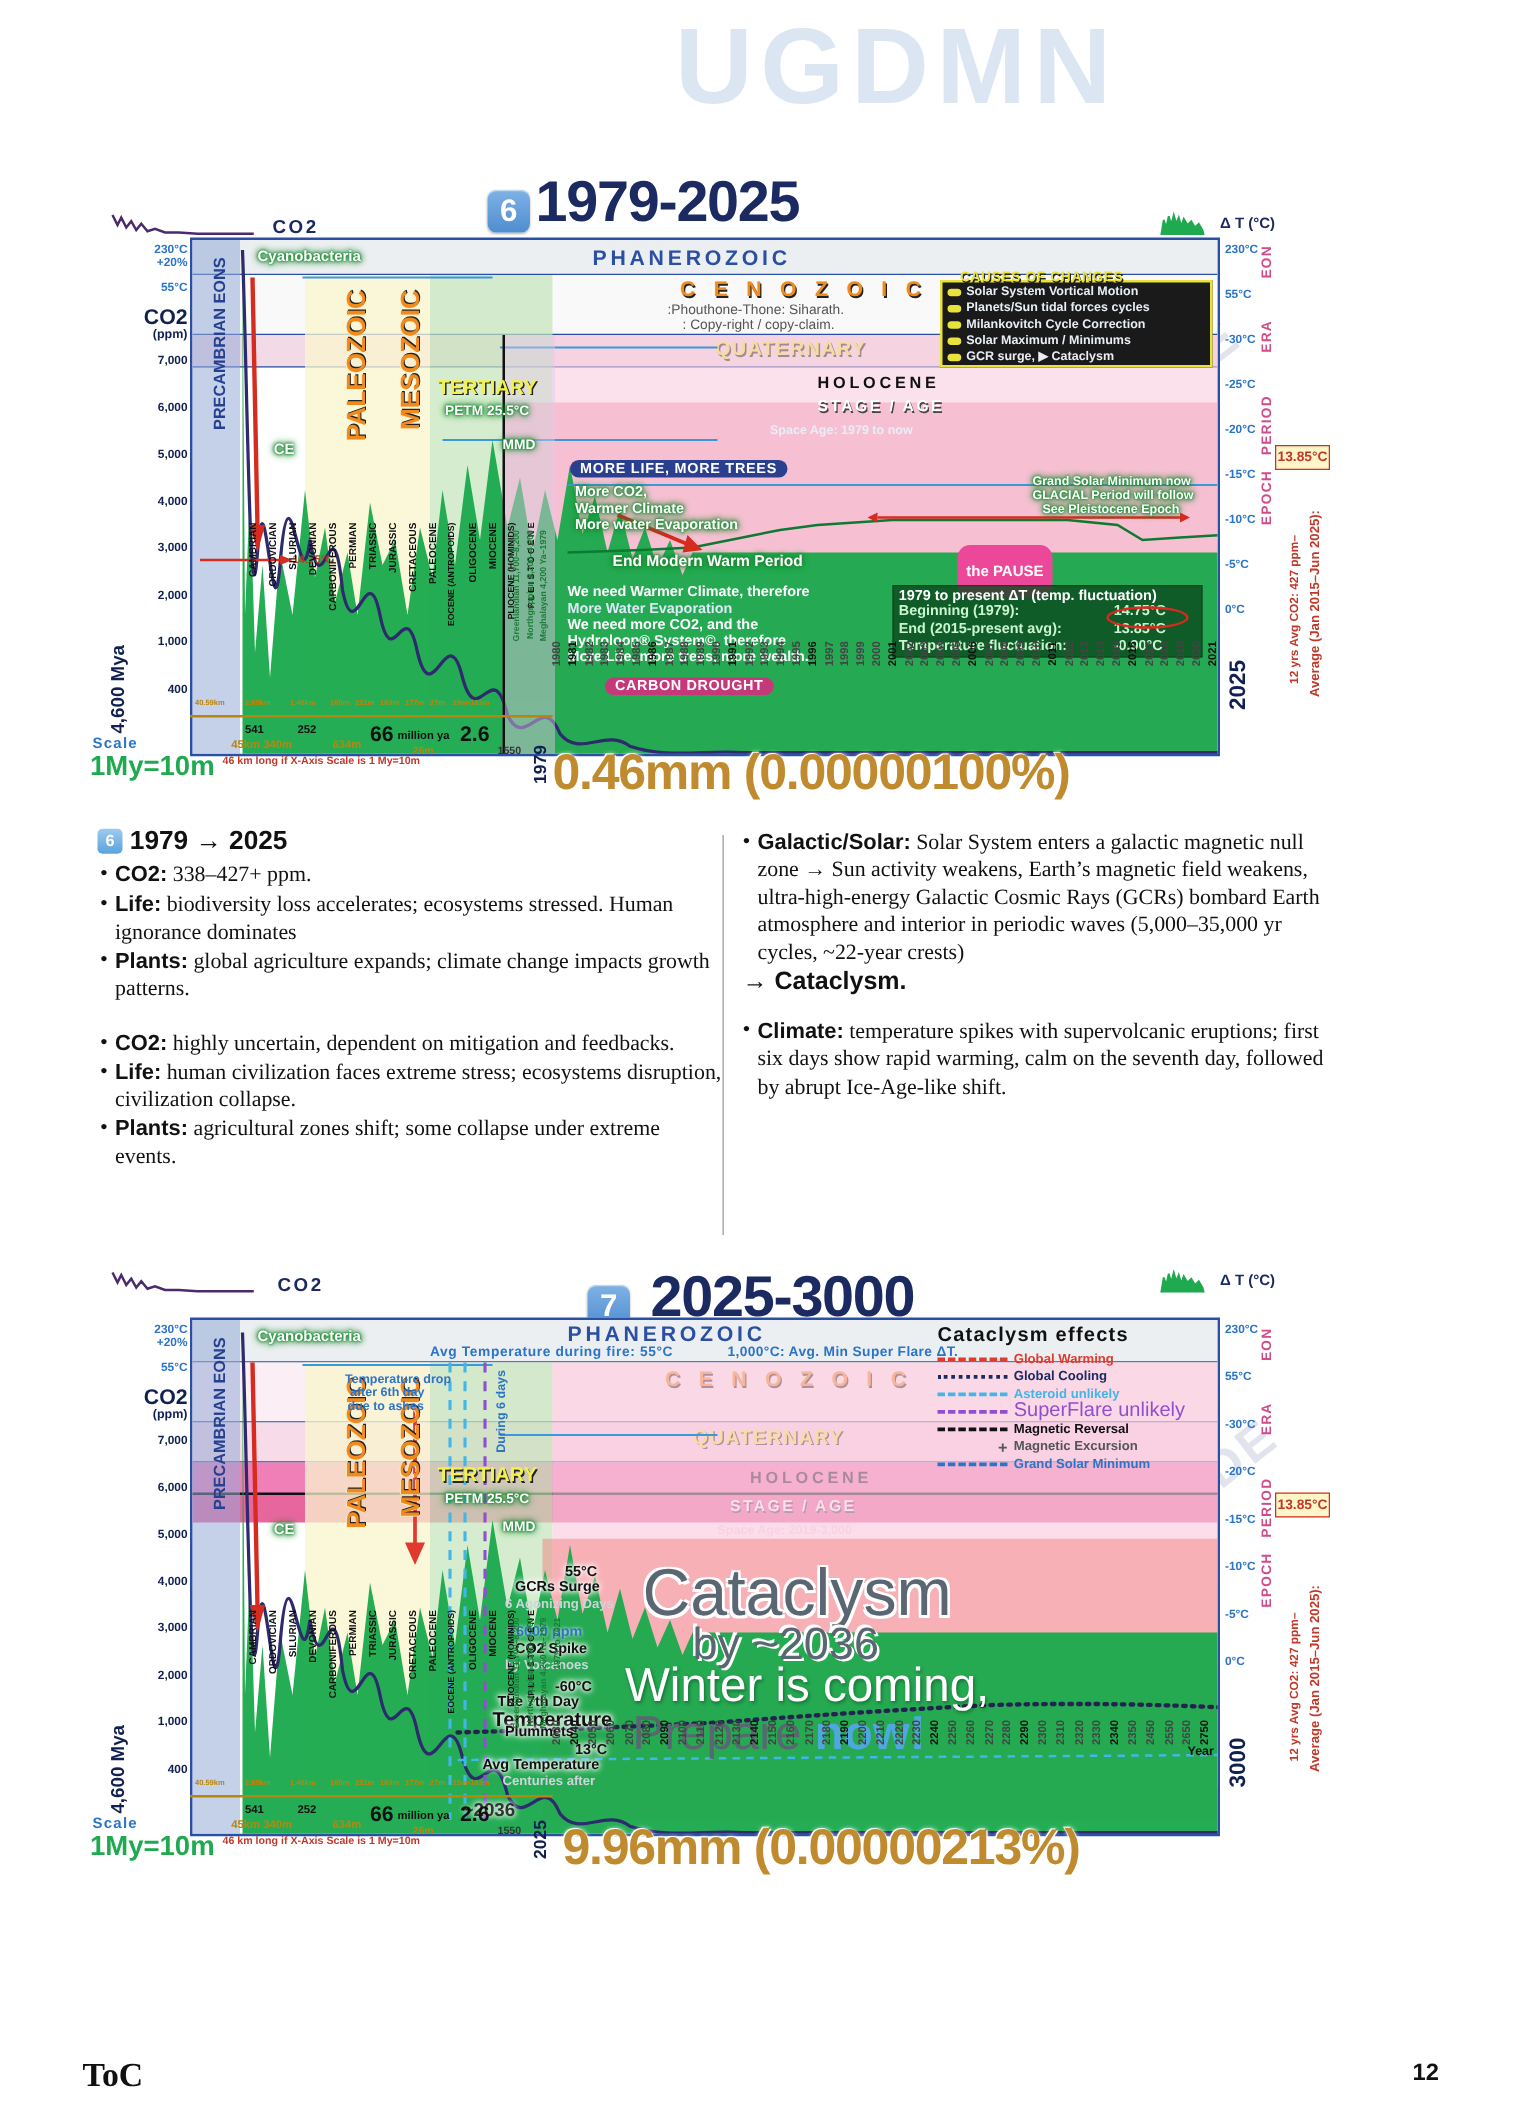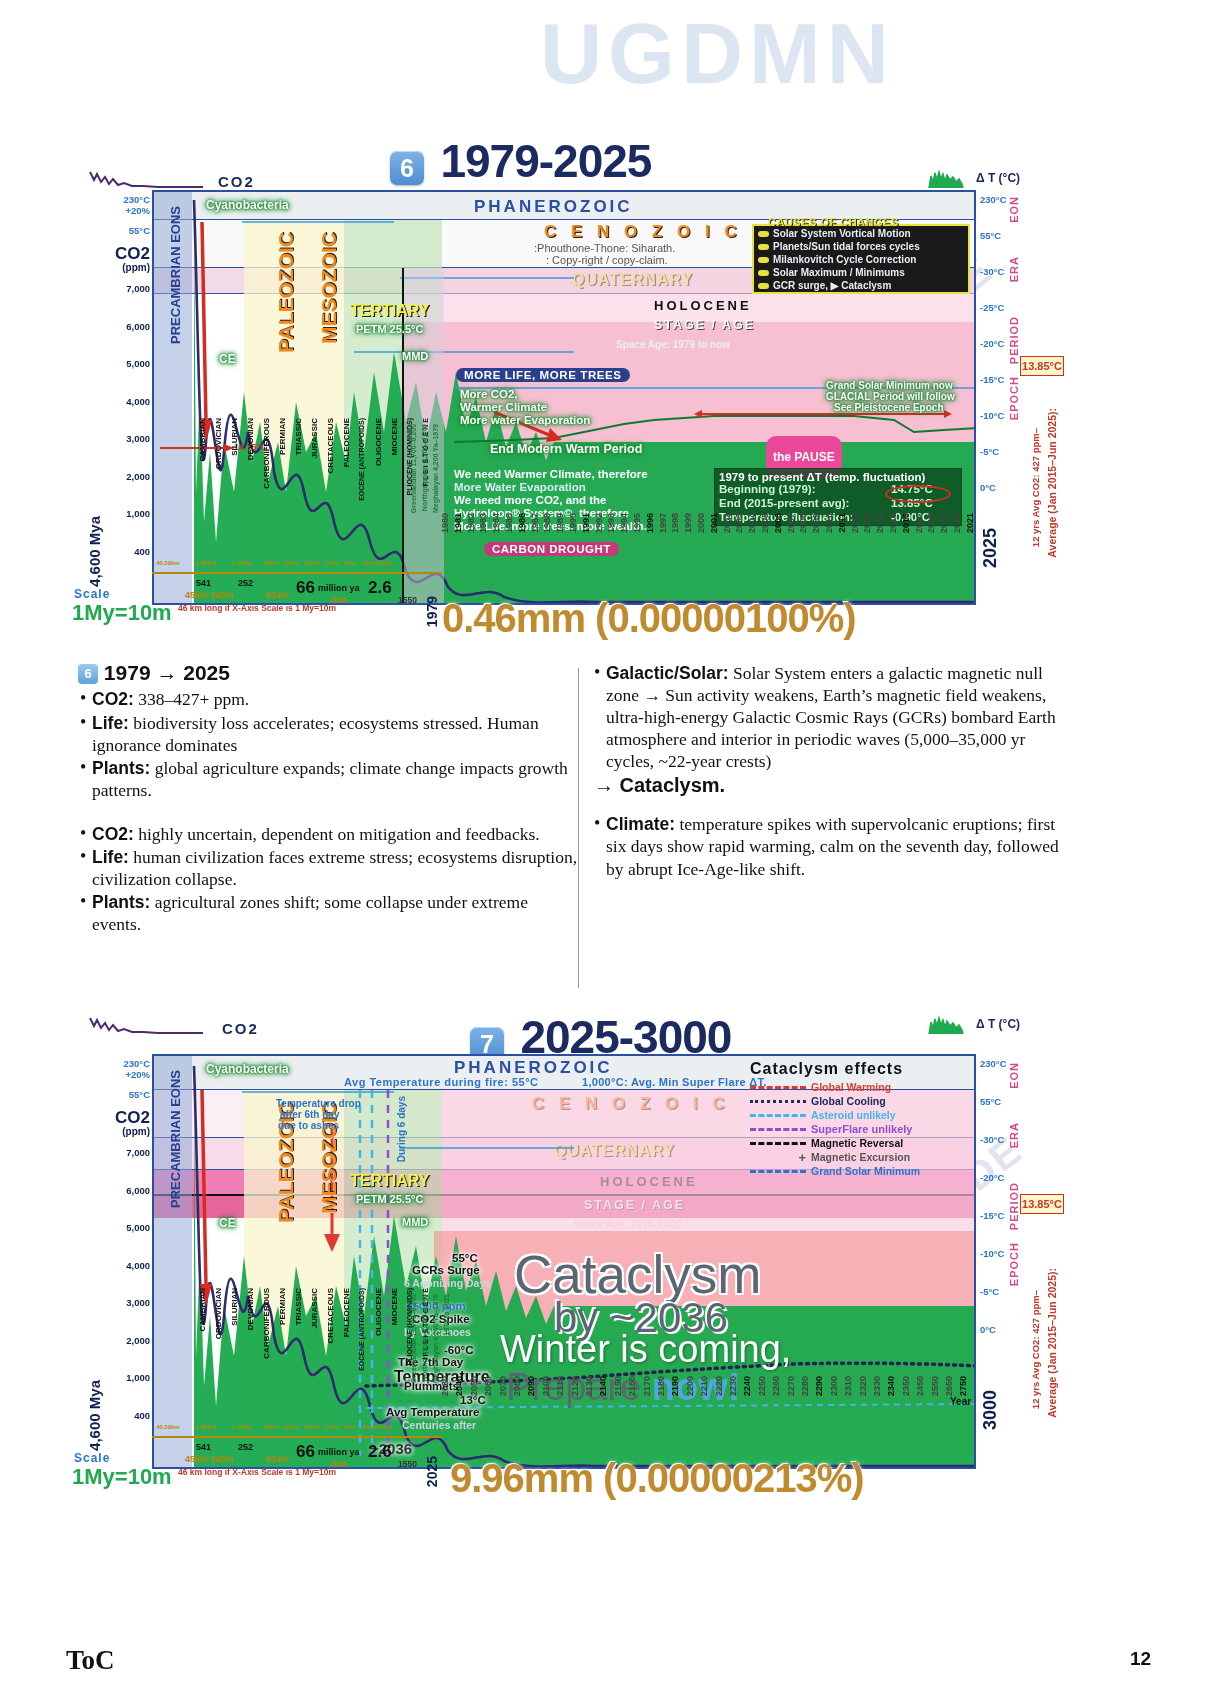--- a/index.html
+++ b/index.html
@@ -45,21 +45,21 @@
 <div class="wm" id="ugdmn">UGDMN</div>
 <div class="diag-wm" style="left:790px;top:310px;">UPGRADE</div>
 <div class="diag-wm" style="left:180px;top:400px;font-size:34px;opacity:.5;">UPGRADE</div>
 <div class="diag-wm" style="left:820px;top:1190px;">UPGRADE</div>
 <div class="diag-wm" style="left:150px;top:1260px;font-size:34px;opacity:.5;">UPGRADE</div>
 
 <div class="chart" style="left:0;top:128px;width:1227px;height:520px;">
 
   <div style="position:absolute;left:390px;top:6px;">
     <span class="num-badge">6</span>
-    <span class="big-title" style="margin-left:12px;">1979-2025</span>
+    <span class="big-title" style="">1979-2025</span>
   </div>
   <div style="position:absolute;left:218px;top:45px;font-size:15px;font-weight:bold;color:#1b2a60;letter-spacing:2px;">CO2</div>
   <svg width="120" height="22" style="position:absolute;left:88px;top:40px;">
     <polyline points="2,4 6,12 9,6 13,14 17,9 21,16 25,11 30,17 36,15 44,18 55,18 70,19 90,19 115,19" fill="none" stroke="#4b2a6e" stroke-width="2"></polyline>
   </svg>
   <svg width="36" height="22" style="position:absolute;left:928px;top:40px;">
     <polyline points="1,20 3,8 5,14 7,5 9,12 11,4 13,11 15,6 17,13 19,7 22,12 25,9 28,14 31,11 34,16 35,20" fill="#1faa50" stroke="#1faa50" stroke-width="1.5"></polyline>
   </svg>
   <div style="position:absolute;left:976px;top:43px;font-size:12px;font-weight:bold;color:#1b2a60;">Δ T (°C)</div>
 
@@ -446,21 +446,21 @@
         <div style="display: flex; align-items: center; gap: 5px; height: 14px;">
           <span style="display: inline-block; width: 56px; height: 0px; border-top: 3px dotted rgb(27, 42, 96); flex: 0 0 auto;"></span>
           <span style="font-size: 10.5px; font-weight: bold; white-space: nowrap; color: rgb(27, 42, 96);">Global Cooling</span>
         </div>
         <div style="display: flex; align-items: center; gap: 5px; height: 14px;">
           <span style="display: inline-block; width: 56px; height: 0px; border-top: 3px dashed rgb(67, 182, 232); flex: 0 0 auto;"></span>
           <span style="font-size: 10.5px; font-weight: bold; white-space: nowrap; color: rgb(67, 182, 232);">Asteroid unlikely</span>
         </div>
         <div style="display: flex; align-items: center; gap: 5px; height: 14px;">
           <span style="display: inline-block; width: 56px; height: 0px; border-top: 3px dashed rgb(143, 79, 208); flex: 0 0 auto;"></span>
-          <span style="font-size: 11px; font-weight: bold; white-space: nowrap; color: rgb(143, 79, 208); text-align: right;">SuperFlare unlikely</span>
+          <span style="font-size: 16px; font-weight: normal; white-space: nowrap; color: rgb(143, 79, 208); text-align: right;">SuperFlare unlikely</span>
         </div>
         <div style="display: flex; align-items: center; gap: 5px; height: 14px;">
           <span style="display: inline-block; width: 56px; height: 0px; border-top: 3px dashed rgb(17, 17, 17); flex: 0 0 auto;"></span>
           <span style="font-size: 10.5px; font-weight: bold; white-space: nowrap; color: rgb(17, 17, 17);">Magnetic Reversal</span>
         </div>
         <div style="display: flex; align-items: center; gap: 5px; height: 14px;">
           <span style="display: inline-block; width: 56px; height: 14px; border-top: none; flex: 0 0 auto; color: rgb(85, 85, 85); font-weight: bold; text-align: right; font-size: 13px;">+</span>
           <span style="font-size: 10.5px; font-weight: bold; white-space: nowrap; color: rgb(85, 85, 85);">Magnetic Excursion</span>
         </div>
         <div style="display: flex; align-items: center; gap: 5px; height: 14px;">
@@ -491,21 +491,21 @@
     <span class="glow-white" style="position:absolute;left:290px;top:288px;font-size:11.5px;">-60°C</span>
     <span class="glow-white" style="position:absolute;left:244px;top:300px;font-size:11.5px;">The 7th Day</span>
     <span class="glow-white" style="position:absolute;left:240px;top:312px;font-size:16px;">Temperature</span>
     <span class="glow-white" style="position:absolute;left:250px;top:324px;font-size:11.5px;">Plummets</span>
     <span class="glow-white" style="position:absolute;left:306px;top:338px;font-size:11.5px;">13°C</span>
     <span class="glow-white" style="position:absolute;left:232px;top:350px;font-size:11.5px;">Avg Temperature</span>
     <span style="position:absolute;left:248px;top:363px;font-size:10.5px;font-weight:bold;color:#cfd3dd;">Centuries after</span>
     <span style="position:absolute;left:216px;top:384px;font-size:15px;font-weight:bold;color:#333;text-shadow:0 0 4px #fff,0 0 6px #fff;">~2036</span>
 
     <div style="position:absolute;left:360px;top:188px;font-size:53px;font-weight:normal;color:#5a6672;font-family:'Liberation Sans',sans-serif;text-shadow:2px 2px 0 #fff,-2px -2px 0 #fff,2px -2px 0 #fff,-2px 2px 0 #fff;">Cataclysm</div>
-    <div style="position:absolute;left:400px;top:238px;font-size:42px;color:#5a6672;text-shadow:2px 2px 0 #fff,-2px -2px 0 #fff;">by ~2036</div>
+    <div style="position:absolute;left:400px;top:238px;font-size:36px;color:#5a6672;text-shadow:2px 2px 0 #fff,-2px -2px 0 #fff;">by ~2036</div>
     <div style="position:absolute;left:346px;top:272px;font-size:38px;font-weight:normal;color:#fff;text-shadow:1px 1px 3px rgba(0,0,0,.35);">Winter is coming,</div>
     <div style="position:absolute;left:352px;top:310px;font-size:38px;"><span style="color:#5a6672;">Prepare </span><span style="color:#4fa8dd;font-weight:bold;">now!</span></div>
 
     <div id="c2-periods">
         <div class="vtext" style="position: absolute; left: 44px; top: 232px; font-size: 8px; font-weight: bold; color: rgb(17, 17, 17); white-space: nowrap;">CAMBRIAN</div>
         <div class="vtext" style="position: absolute; left: 60px; top: 232px; font-size: 8px; font-weight: bold; color: rgb(17, 17, 17); white-space: nowrap;">ORDOVICIAN</div>
         <div class="vtext" style="position: absolute; left: 76px; top: 232px; font-size: 8px; font-weight: bold; color: rgb(17, 17, 17); white-space: nowrap;">SILURIAN</div>
         <div class="vtext" style="position: absolute; left: 92px; top: 232px; font-size: 8px; font-weight: bold; color: rgb(17, 17, 17); white-space: nowrap;">DEVONIAN</div>
         <div class="vtext" style="position: absolute; left: 108px; top: 232px; font-size: 8px; font-weight: bold; color: rgb(17, 17, 17); white-space: nowrap;">CARBONIFEROUS</div>
         <div class="vtext" style="position: absolute; left: 124px; top: 232px; font-size: 8px; font-weight: bold; color: rgb(17, 17, 17); white-space: nowrap;">PERMIAN</div>

